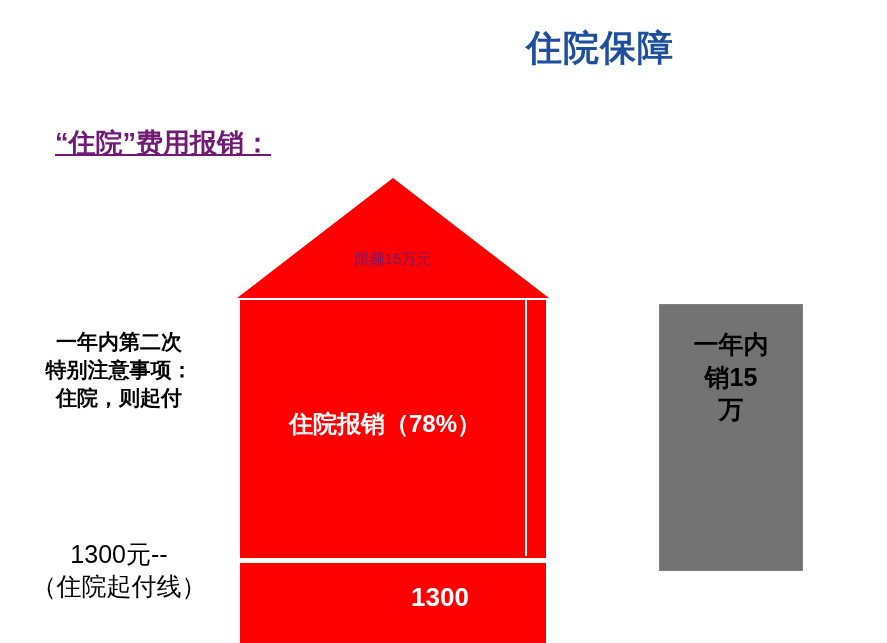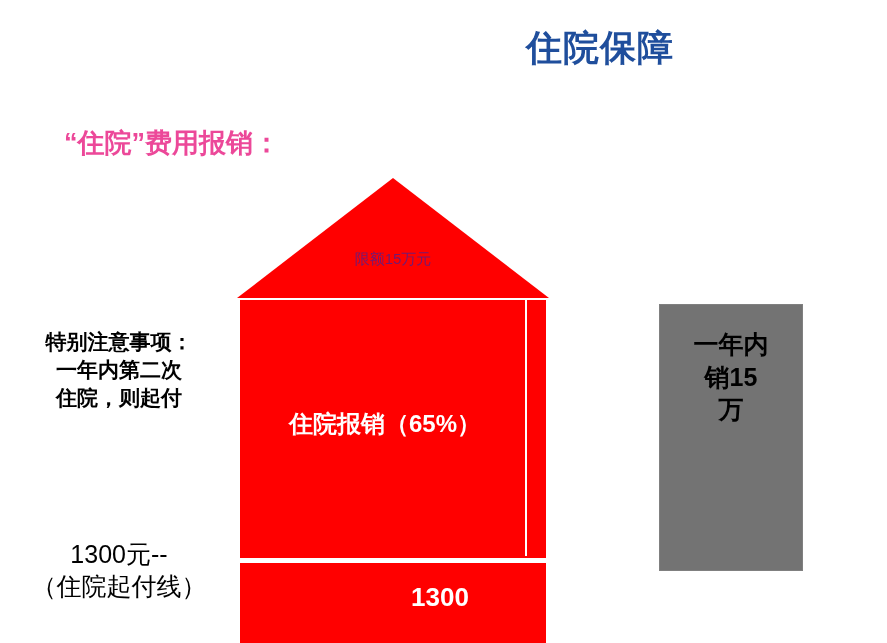--- a/index.html
+++ b/index.html
@@ -27,26 +27,27 @@
     top: 24px;
     width: 440px;
     text-align: center;
     font-size: 36px;
     font-weight: bold;
     color: #1f4e9c;
     letter-spacing: 1px;
   }
   #subtitle {
     position: absolute;
-    left: 64px;
+    left: 55px;
     top: 125px;
     font-size: 27px;
     font-weight: bold;
-    color: #ec4899;
+    color: #701a75;
     white-space: nowrap;
+    text-decoration: underline;
   }
   
   #house {
     position: absolute;
     left: 237px;
     top: 178px;
     width: 312px;
     height: 465px;
   }
   #roof {
@@ -164,36 +165,36 @@
 </head>
 <body>
 
 <div class="slide">
 
   <div id="title">住院保障</div>
 
   <div id="subtitle">“住院”费用报销：</div>
 
   <div id="left-note">
+    <div>一年内第二次</div>
     <div>特别注意事项：</div>
-    <div>一年内第二次</div>
     <div>住院，则起付</div>
   </div>
 
   <div id="deductible-note">
     <div>1300元--</div>
     <div>（住院起付线）</div>
   </div>
 
   <div id="house">
     <div id="roof"></div>
     <div id="roof-label">限额15万元</div>
     <div id="body-block"></div>
     <div id="body-inner-line"></div>
-    <div id="body-label">住院报销（65%）</div>
+    <div id="body-label">住院报销（78%）</div>
     <div id="base-block"></div>
     <div id="base-label">1300</div>
   </div>
 
   <div id="right-box">
     <div id="right-box-label">
       <div>一年内</div>
       <div>销15</div>
       <div>万</div>
     </div>

